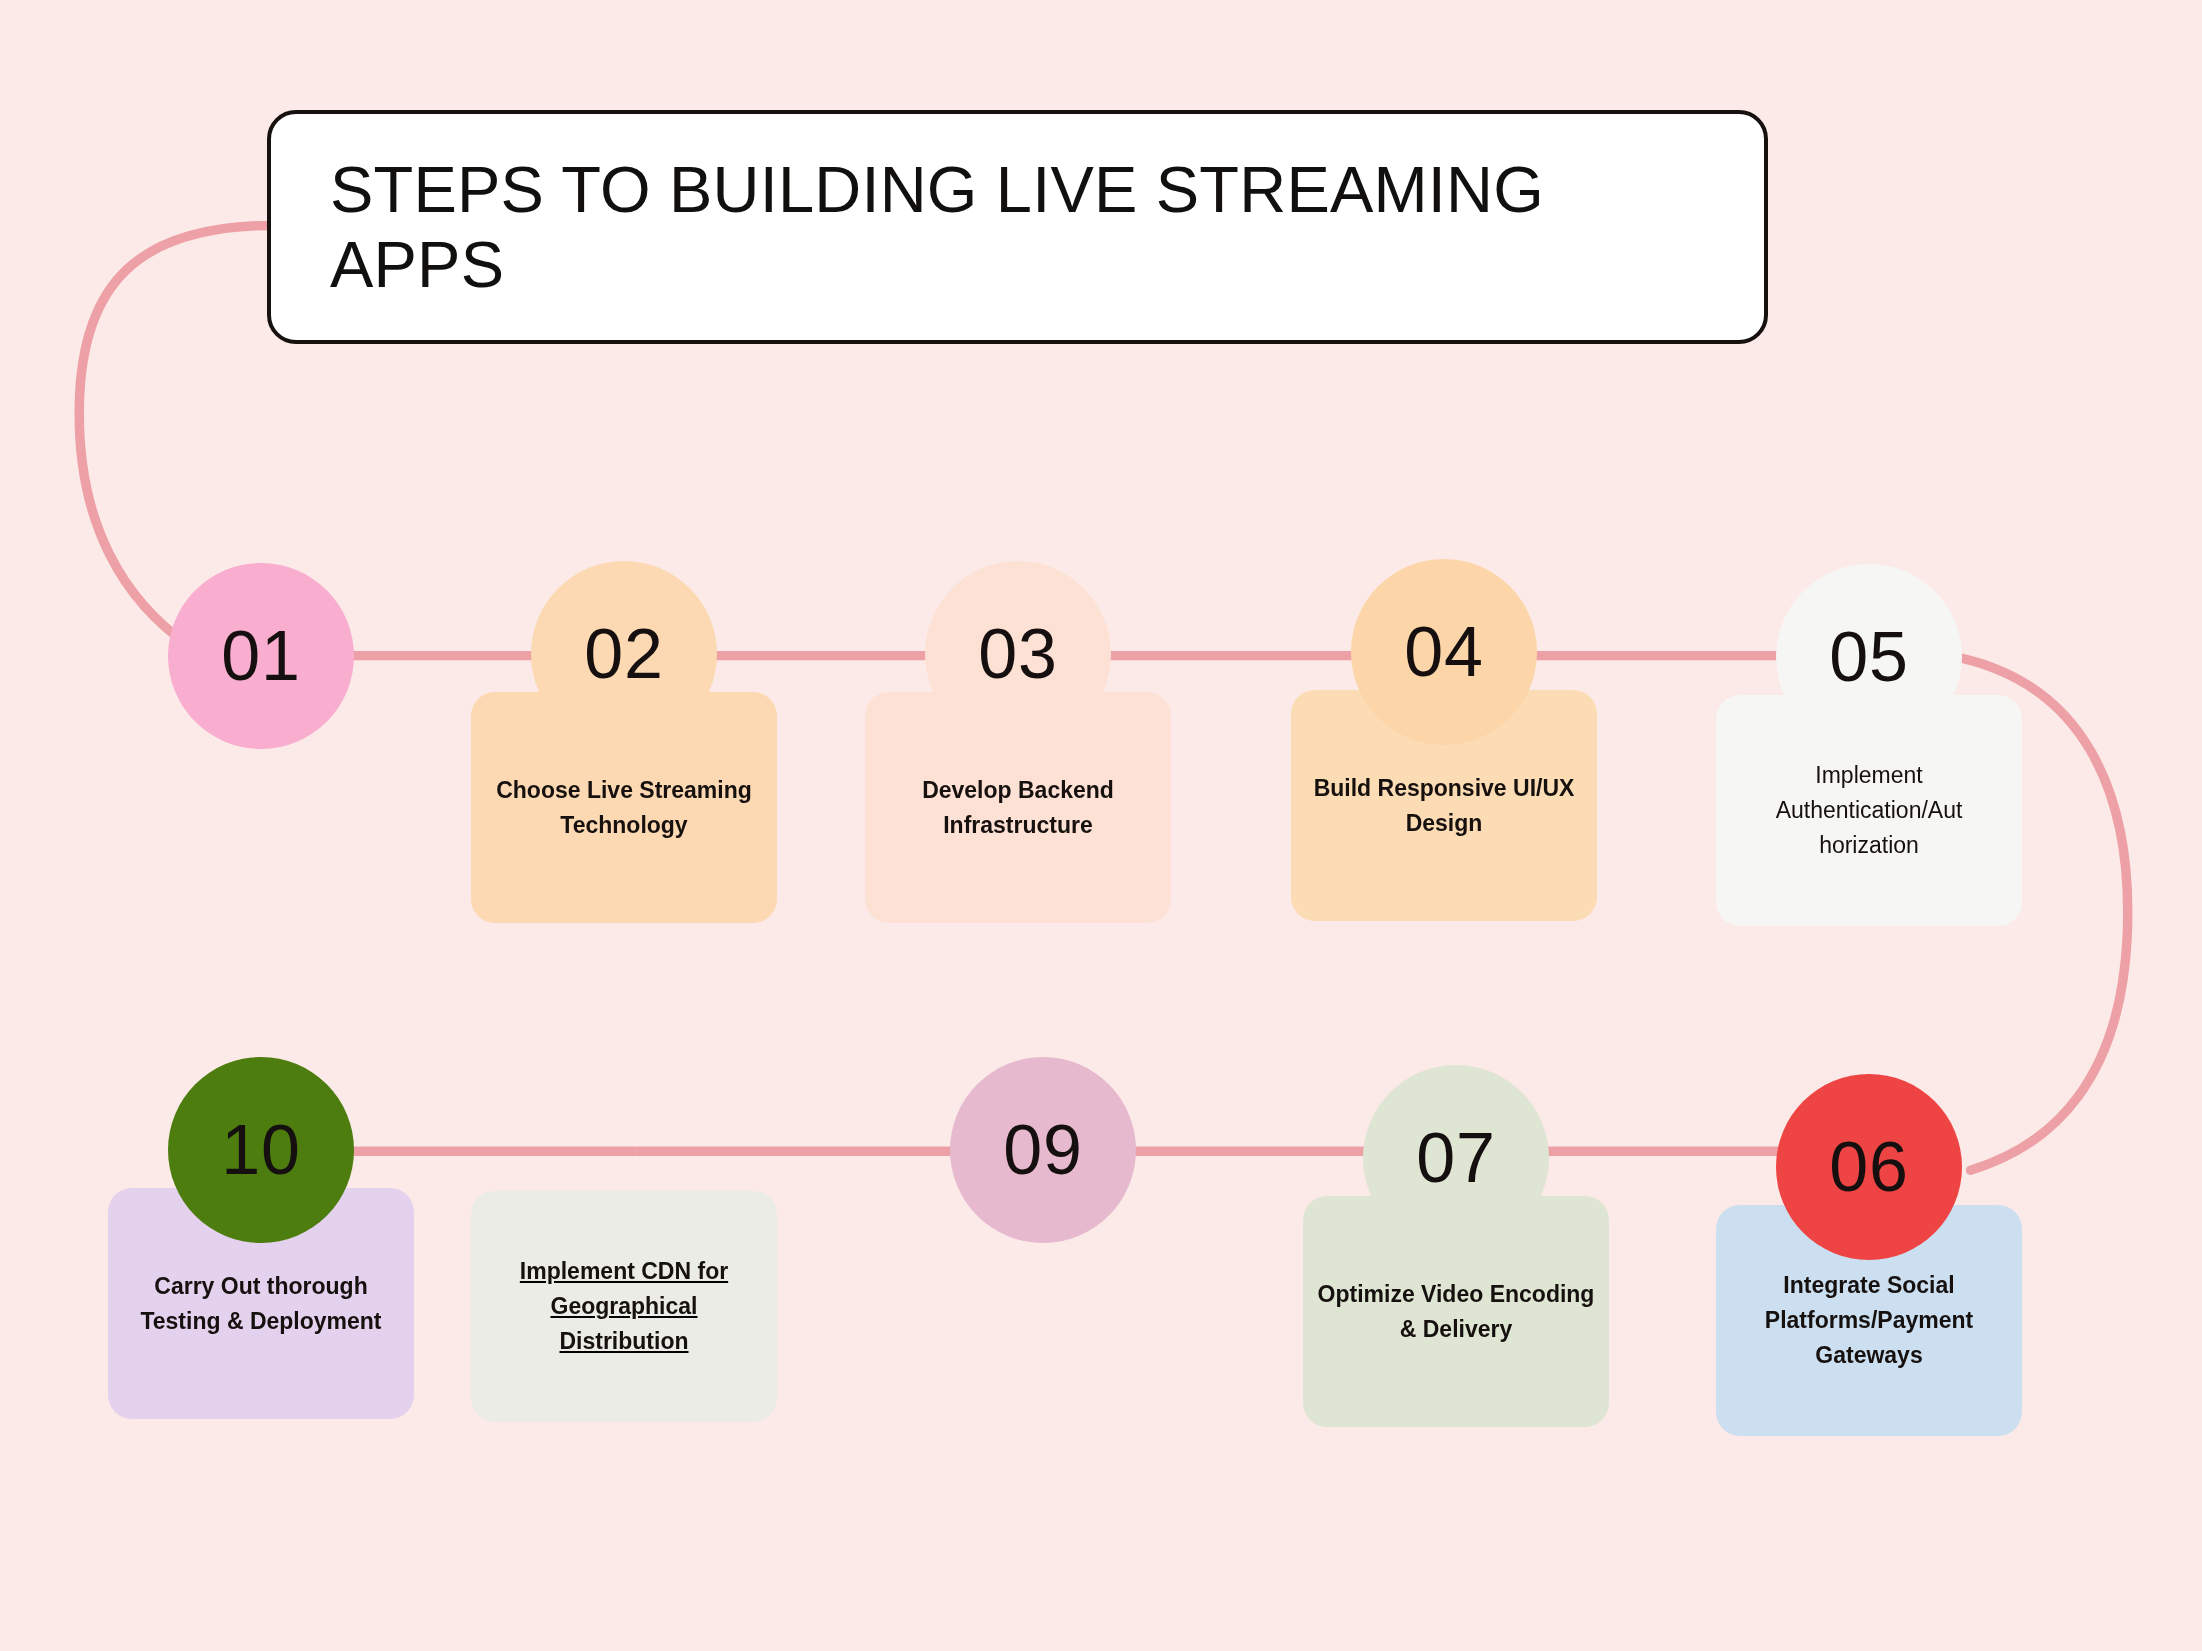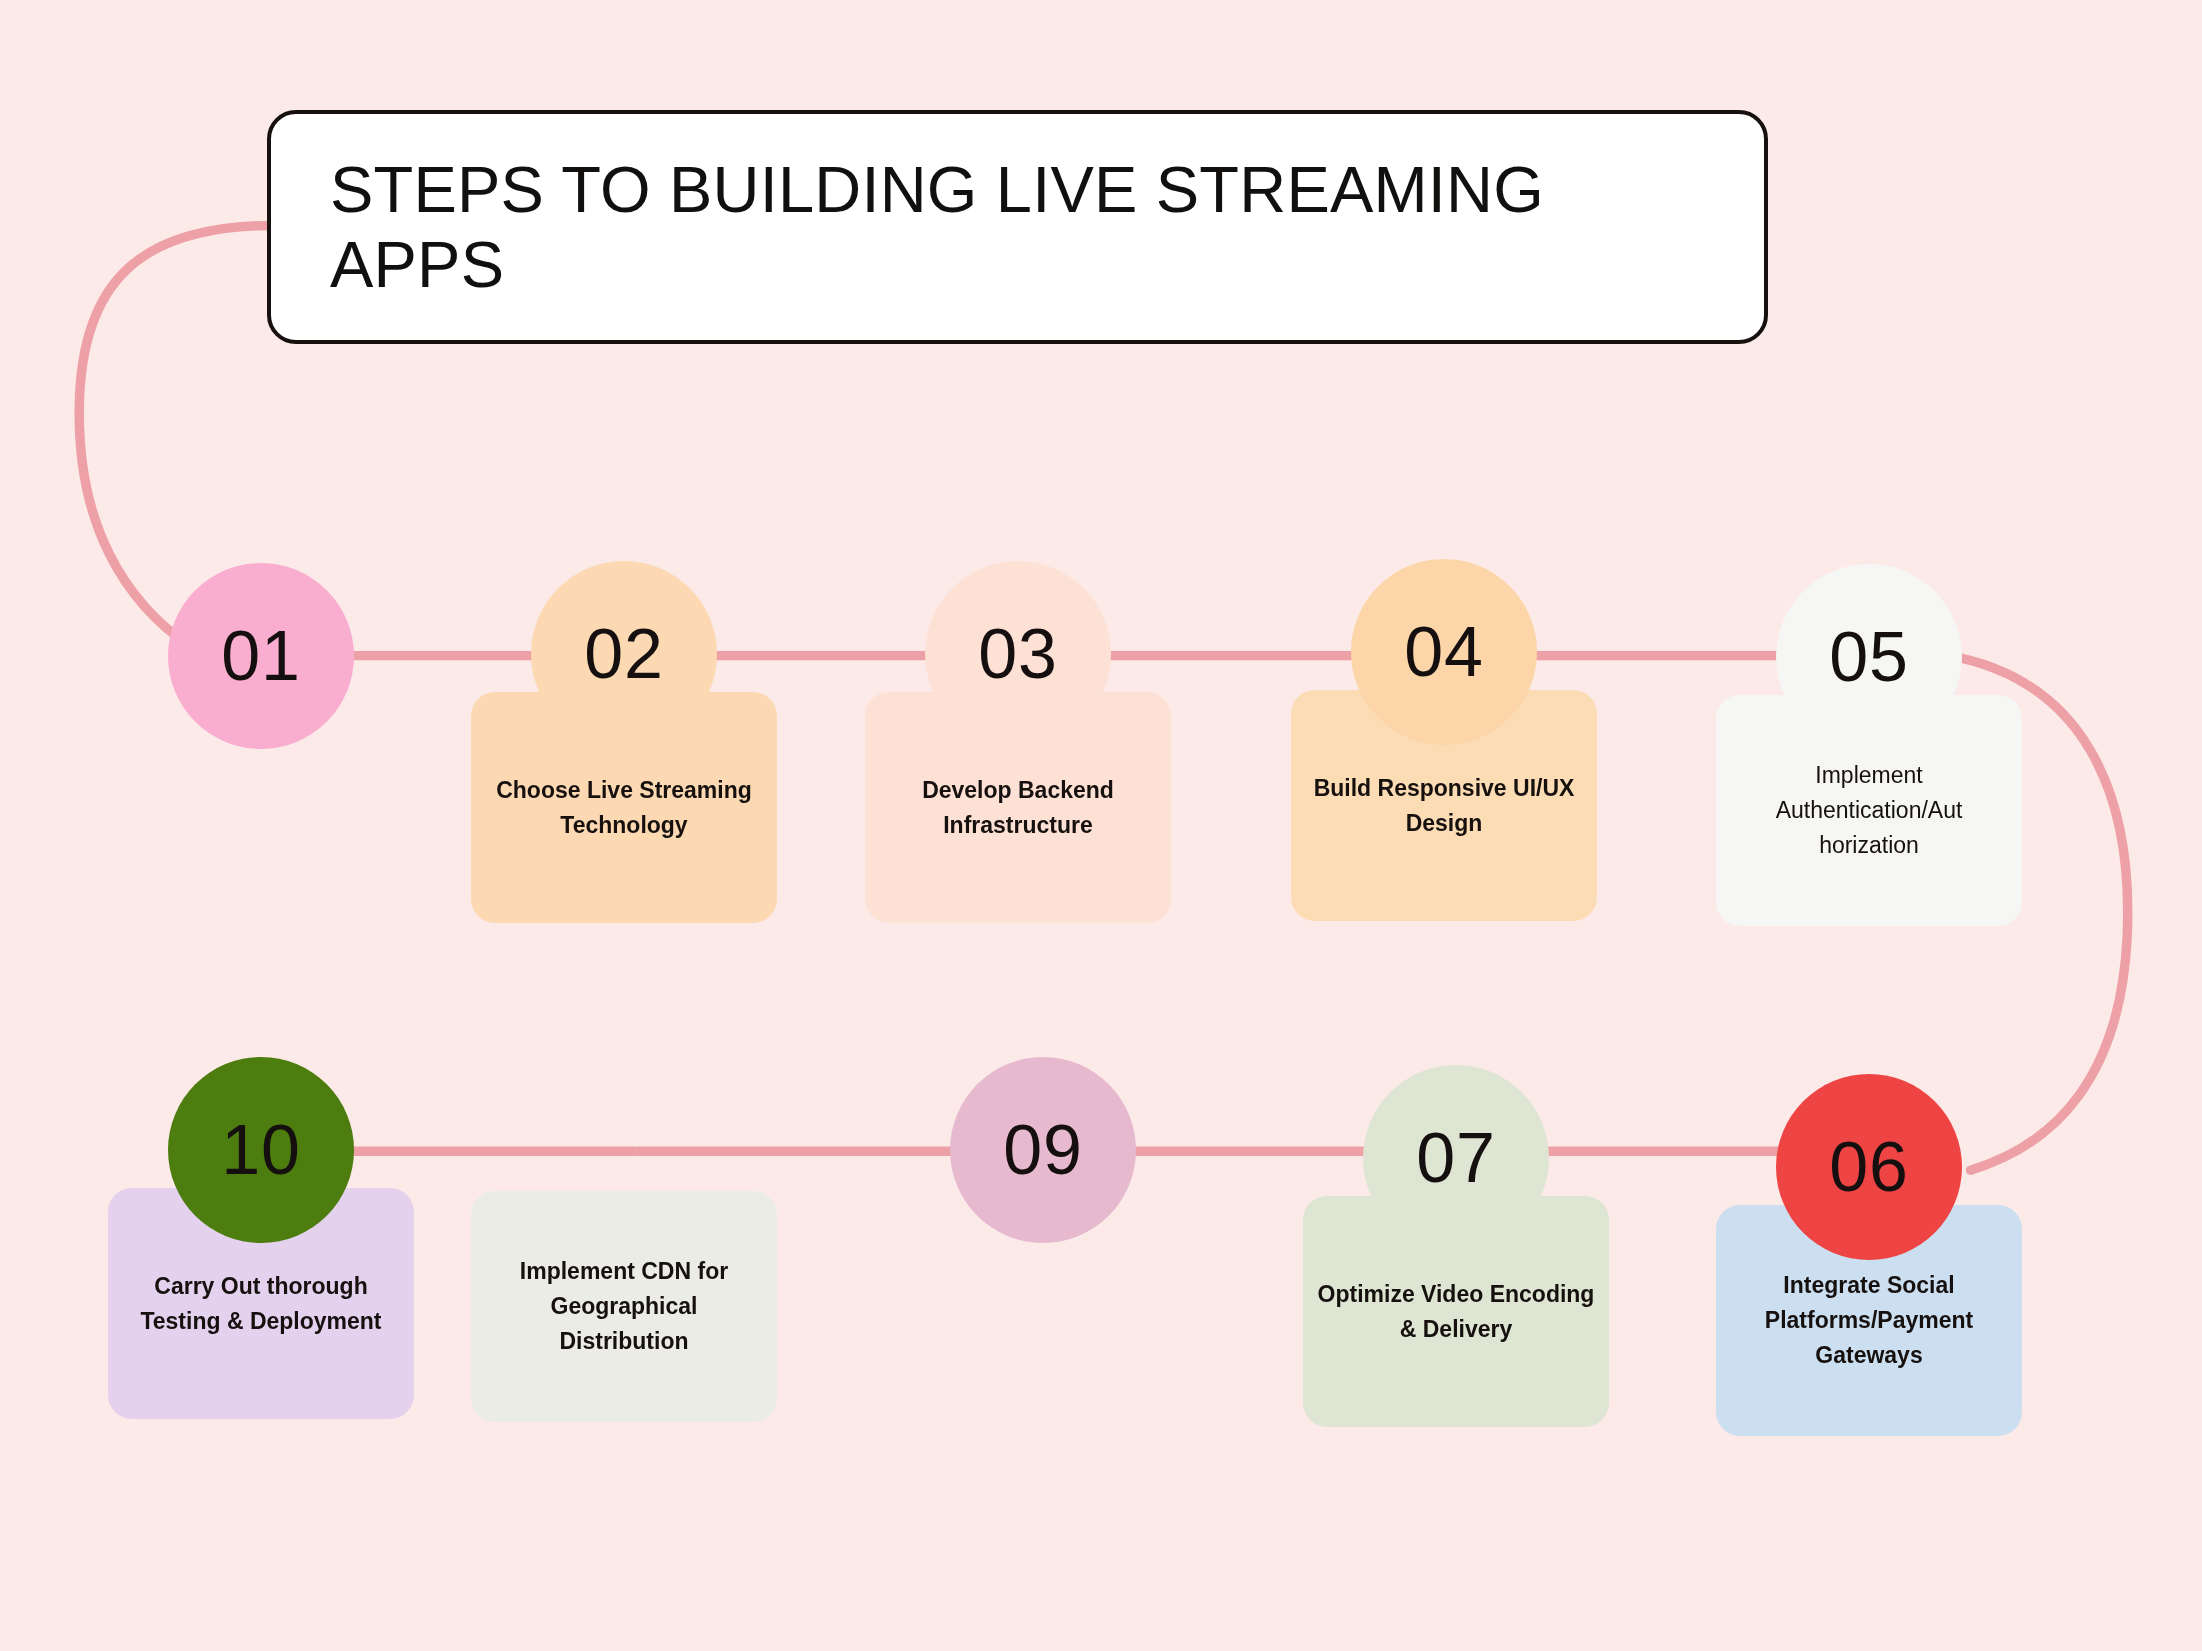--- a/index.html
+++ b/index.html
@@ -191,21 +191,21 @@
     </div>
   </div>
 
   <div class="step" style="left:890px; top:1057px; width:306px; height:361px;">
     <div class="bubble" style="background:#e7b9ce;">
       <span class="num">09</span>
     </div>
   </div>
 
   <div class="step w-semi" style="left:471px; top:1060px; width:306px; height:361px;">
-    <div class="card" style="background:#eaece5;">
+    <div class="card" style="background:#eaece5;text-decoration:underline;">
       <div class="label">Implement CDN for Geographical Distribution</div>
     </div>
   </div>
 
   <div class="step w-semi" style="left:108px; top:1057px; width:306px; height:361px;">
     <div class="card" style="background:#e4d1ee;">
       <div class="label">Carry Out thorough Testing &amp; Deployment</div>
     </div>
     <div class="bubble" style="background:#4d7c0f;">
       <span class="num">10</span>

